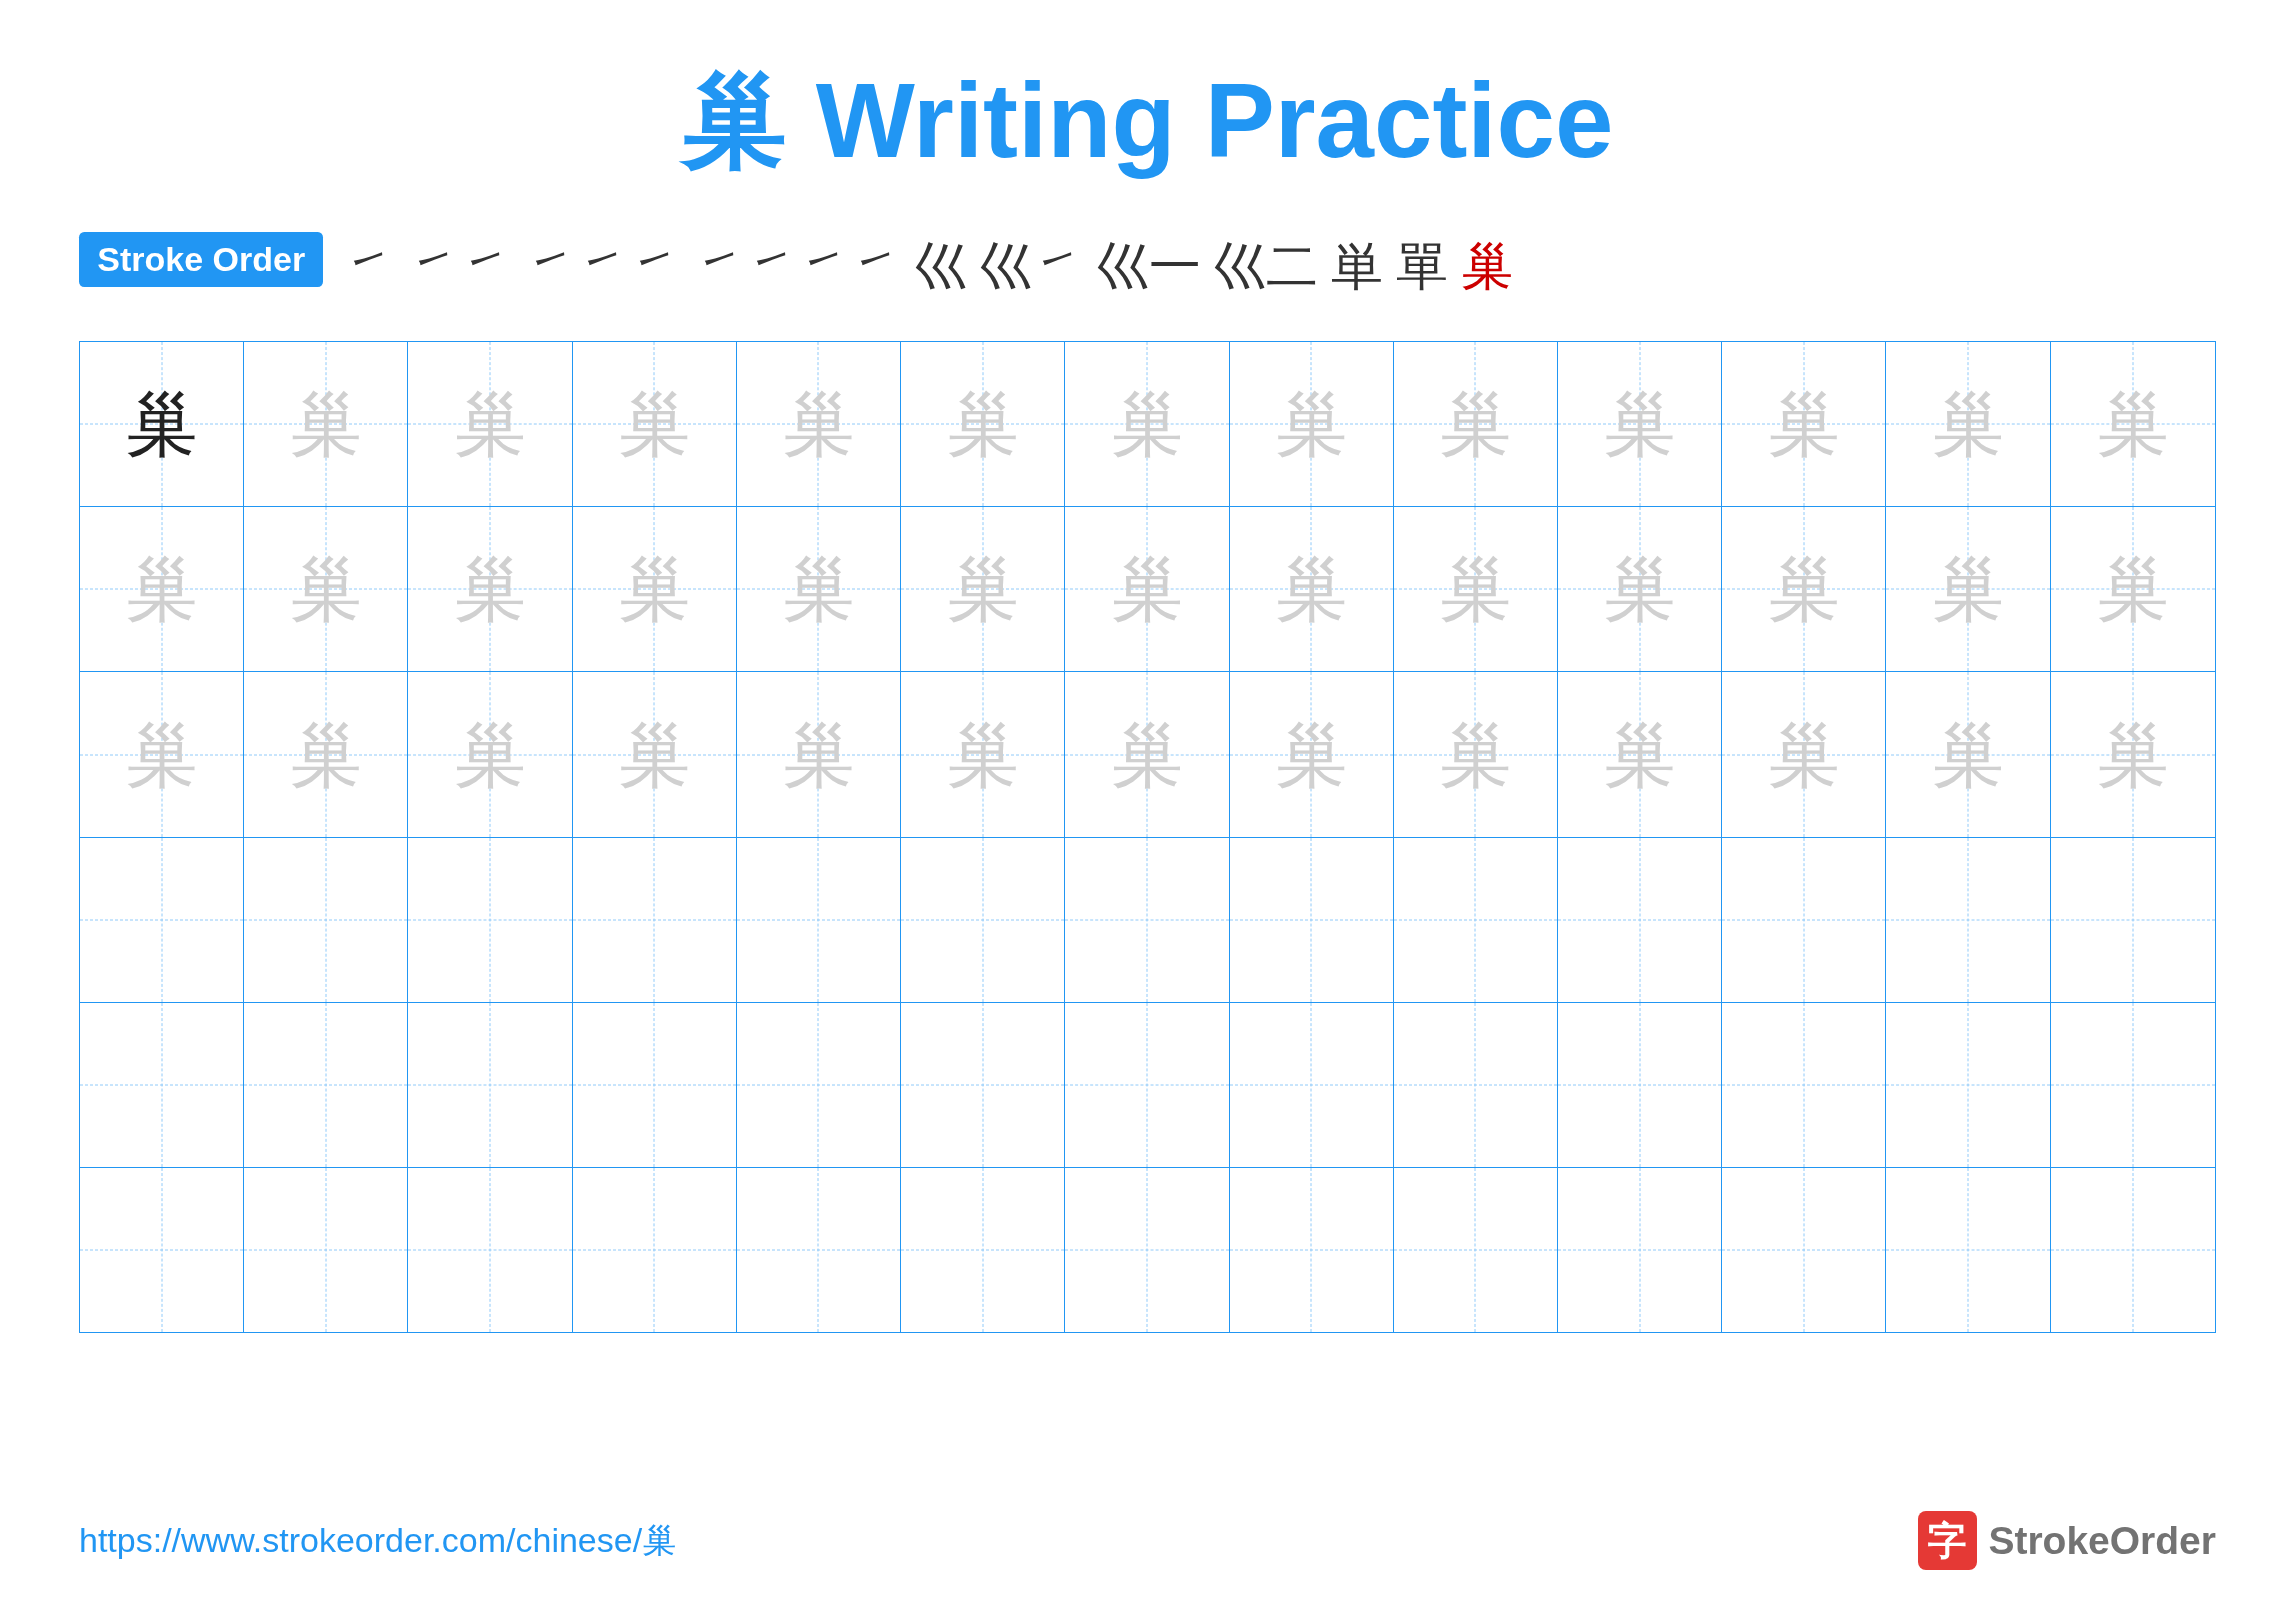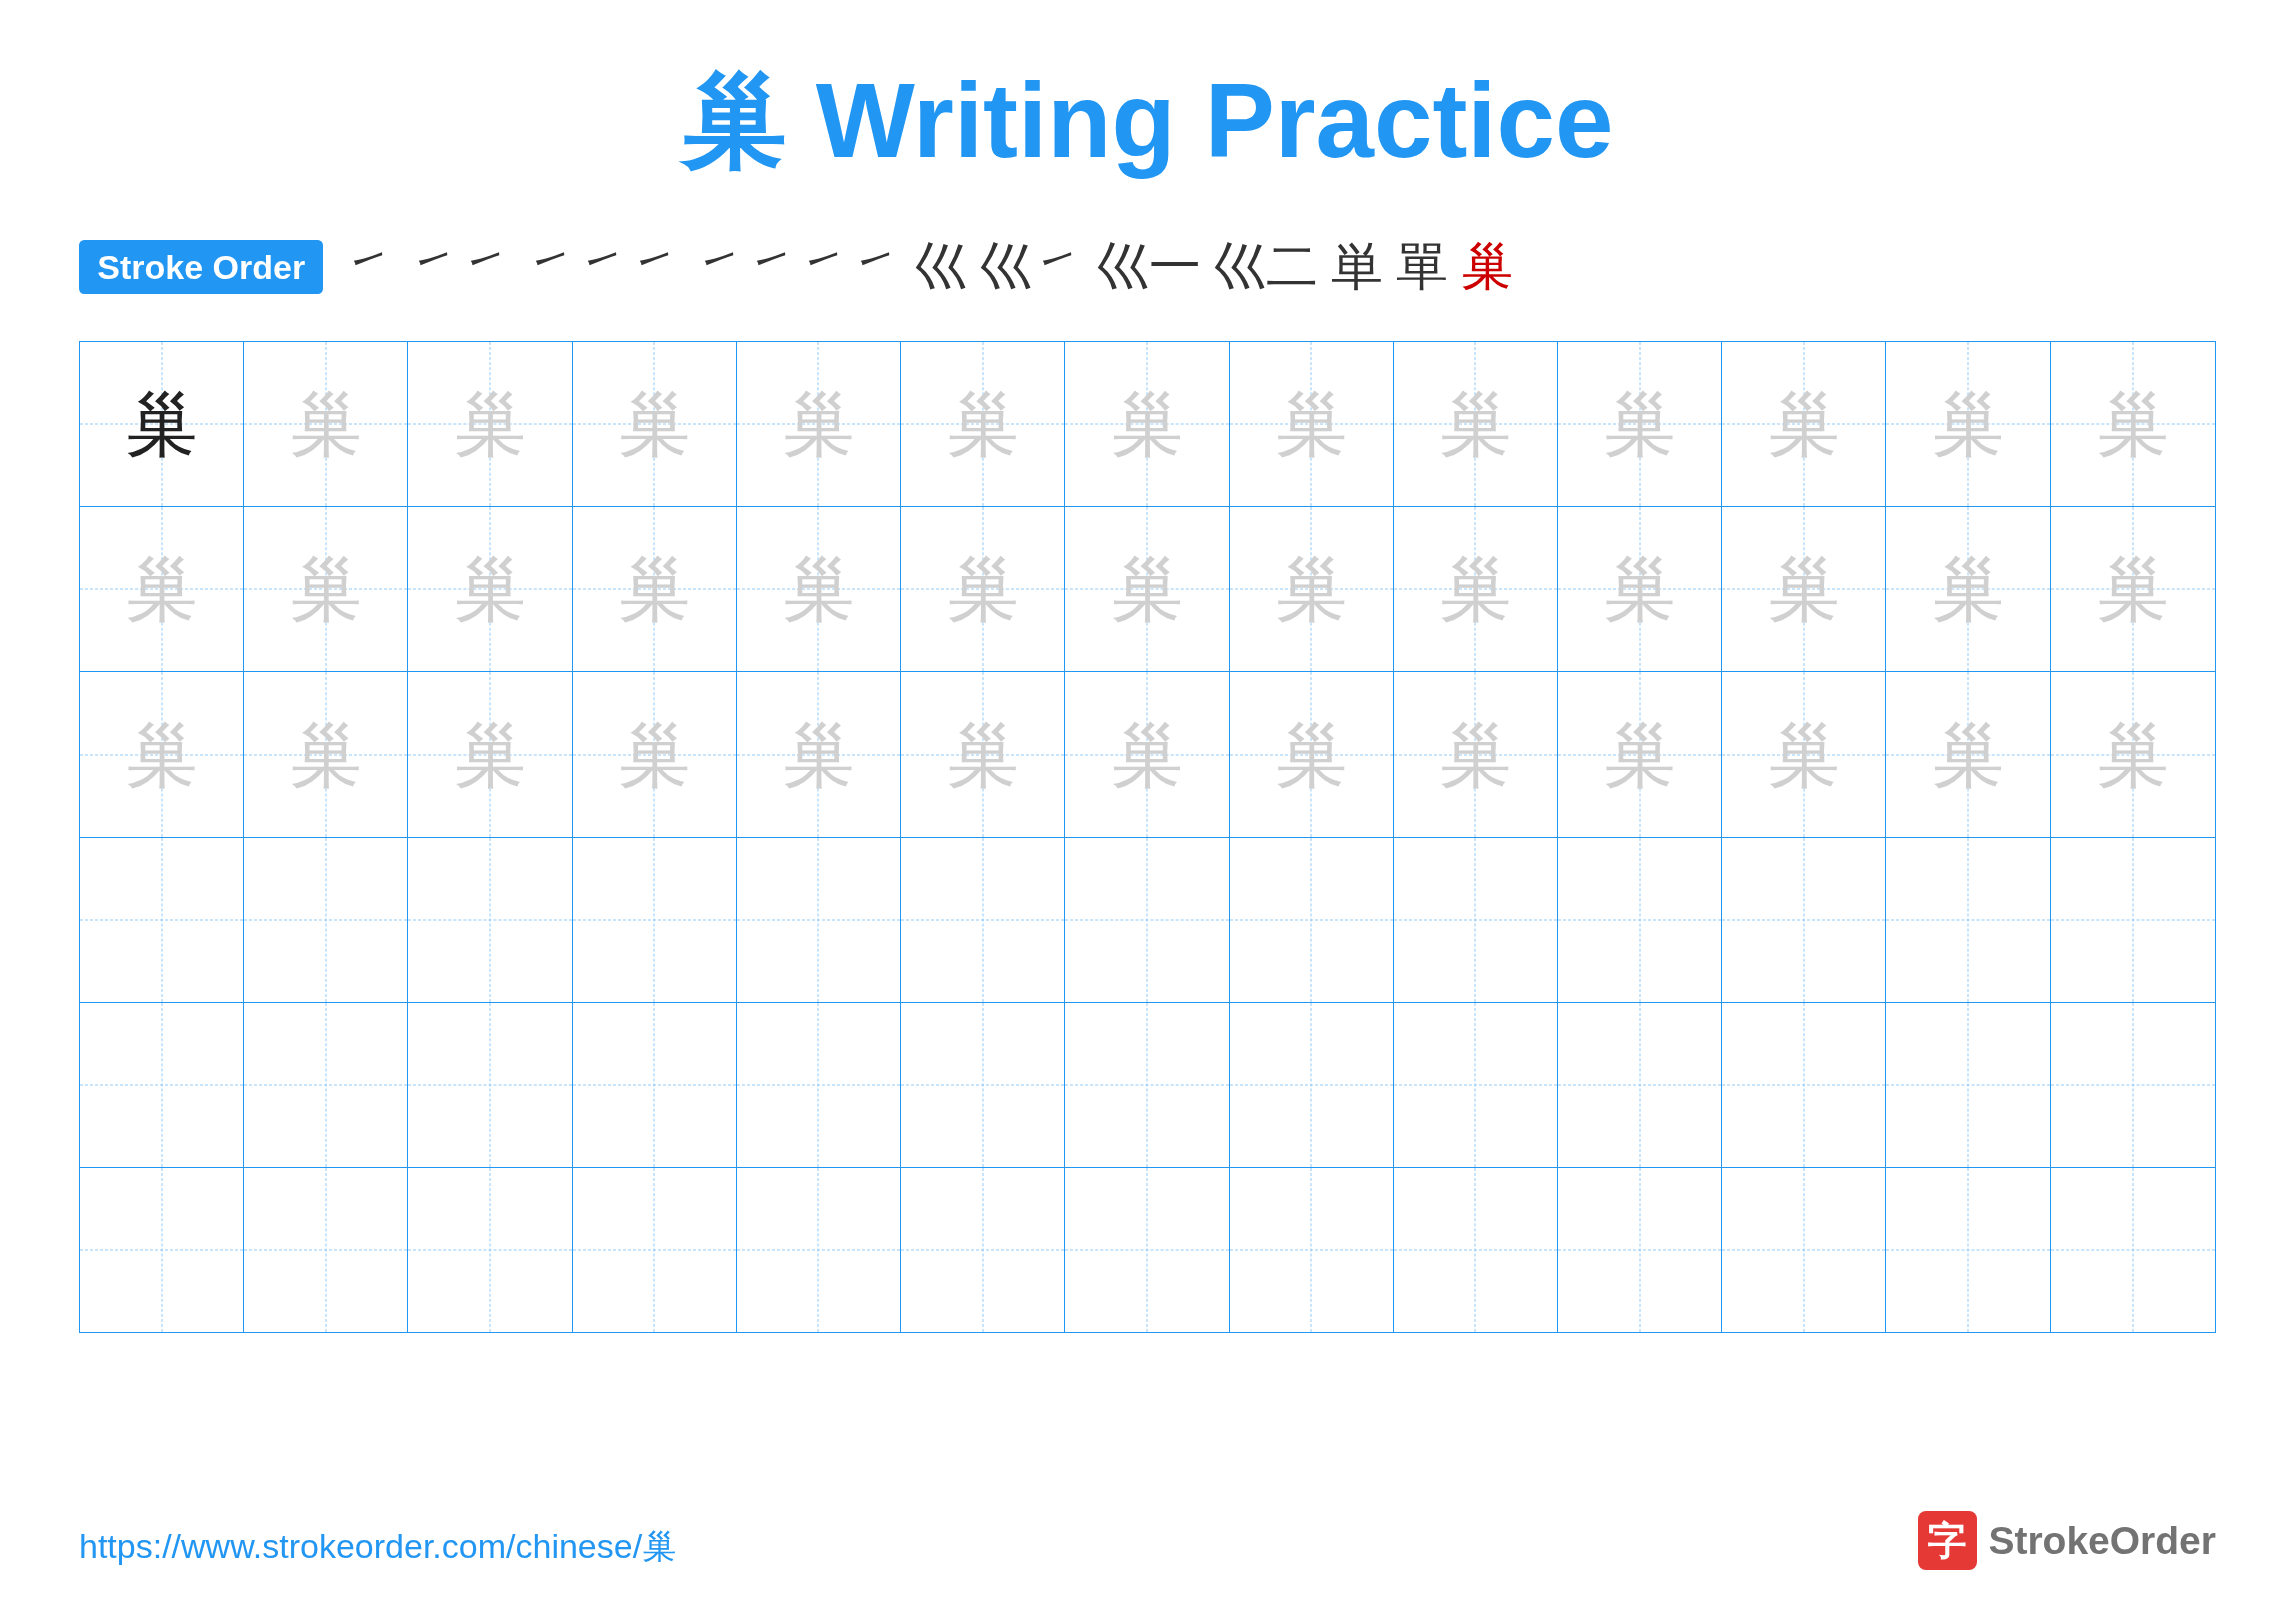--- a/index.html
+++ b/index.html
@@ -28,21 +28,21 @@
     .title-text {
       font-size: 105px;
       font-weight: bold;
       color: #2196F3;
       font-family: Liberation Sans, sans-serif;
     }
 
     
     .stroke-order-section {
       display: flex;
-      align-items: center;
+      align-items: flex-start;
       margin-bottom: 39px;
       gap: 19.6px;
     }
     .stroke-order-badge {
       background: #2196F3;
       color: white;
       font-size: 34px;
       font-weight: bold;
       padding: 7.9px 18.3px;
       border-radius: 5.2px;
@@ -124,21 +124,21 @@
       color: #d0d0d0;
     }
 
     
     .footer {
       position: absolute;
       bottom: 52px;
       left: 79px;
       right: 79px;
       display: flex;
-      align-items: flex-end;
+      align-items: center;
       justify-content: space-between;
     }
     .footer-url {
       font-size: 34px;
       color: #2196F3;
       text-decoration: none;
     }
     .footer-logo {
       display: flex;
       align-items: center;

